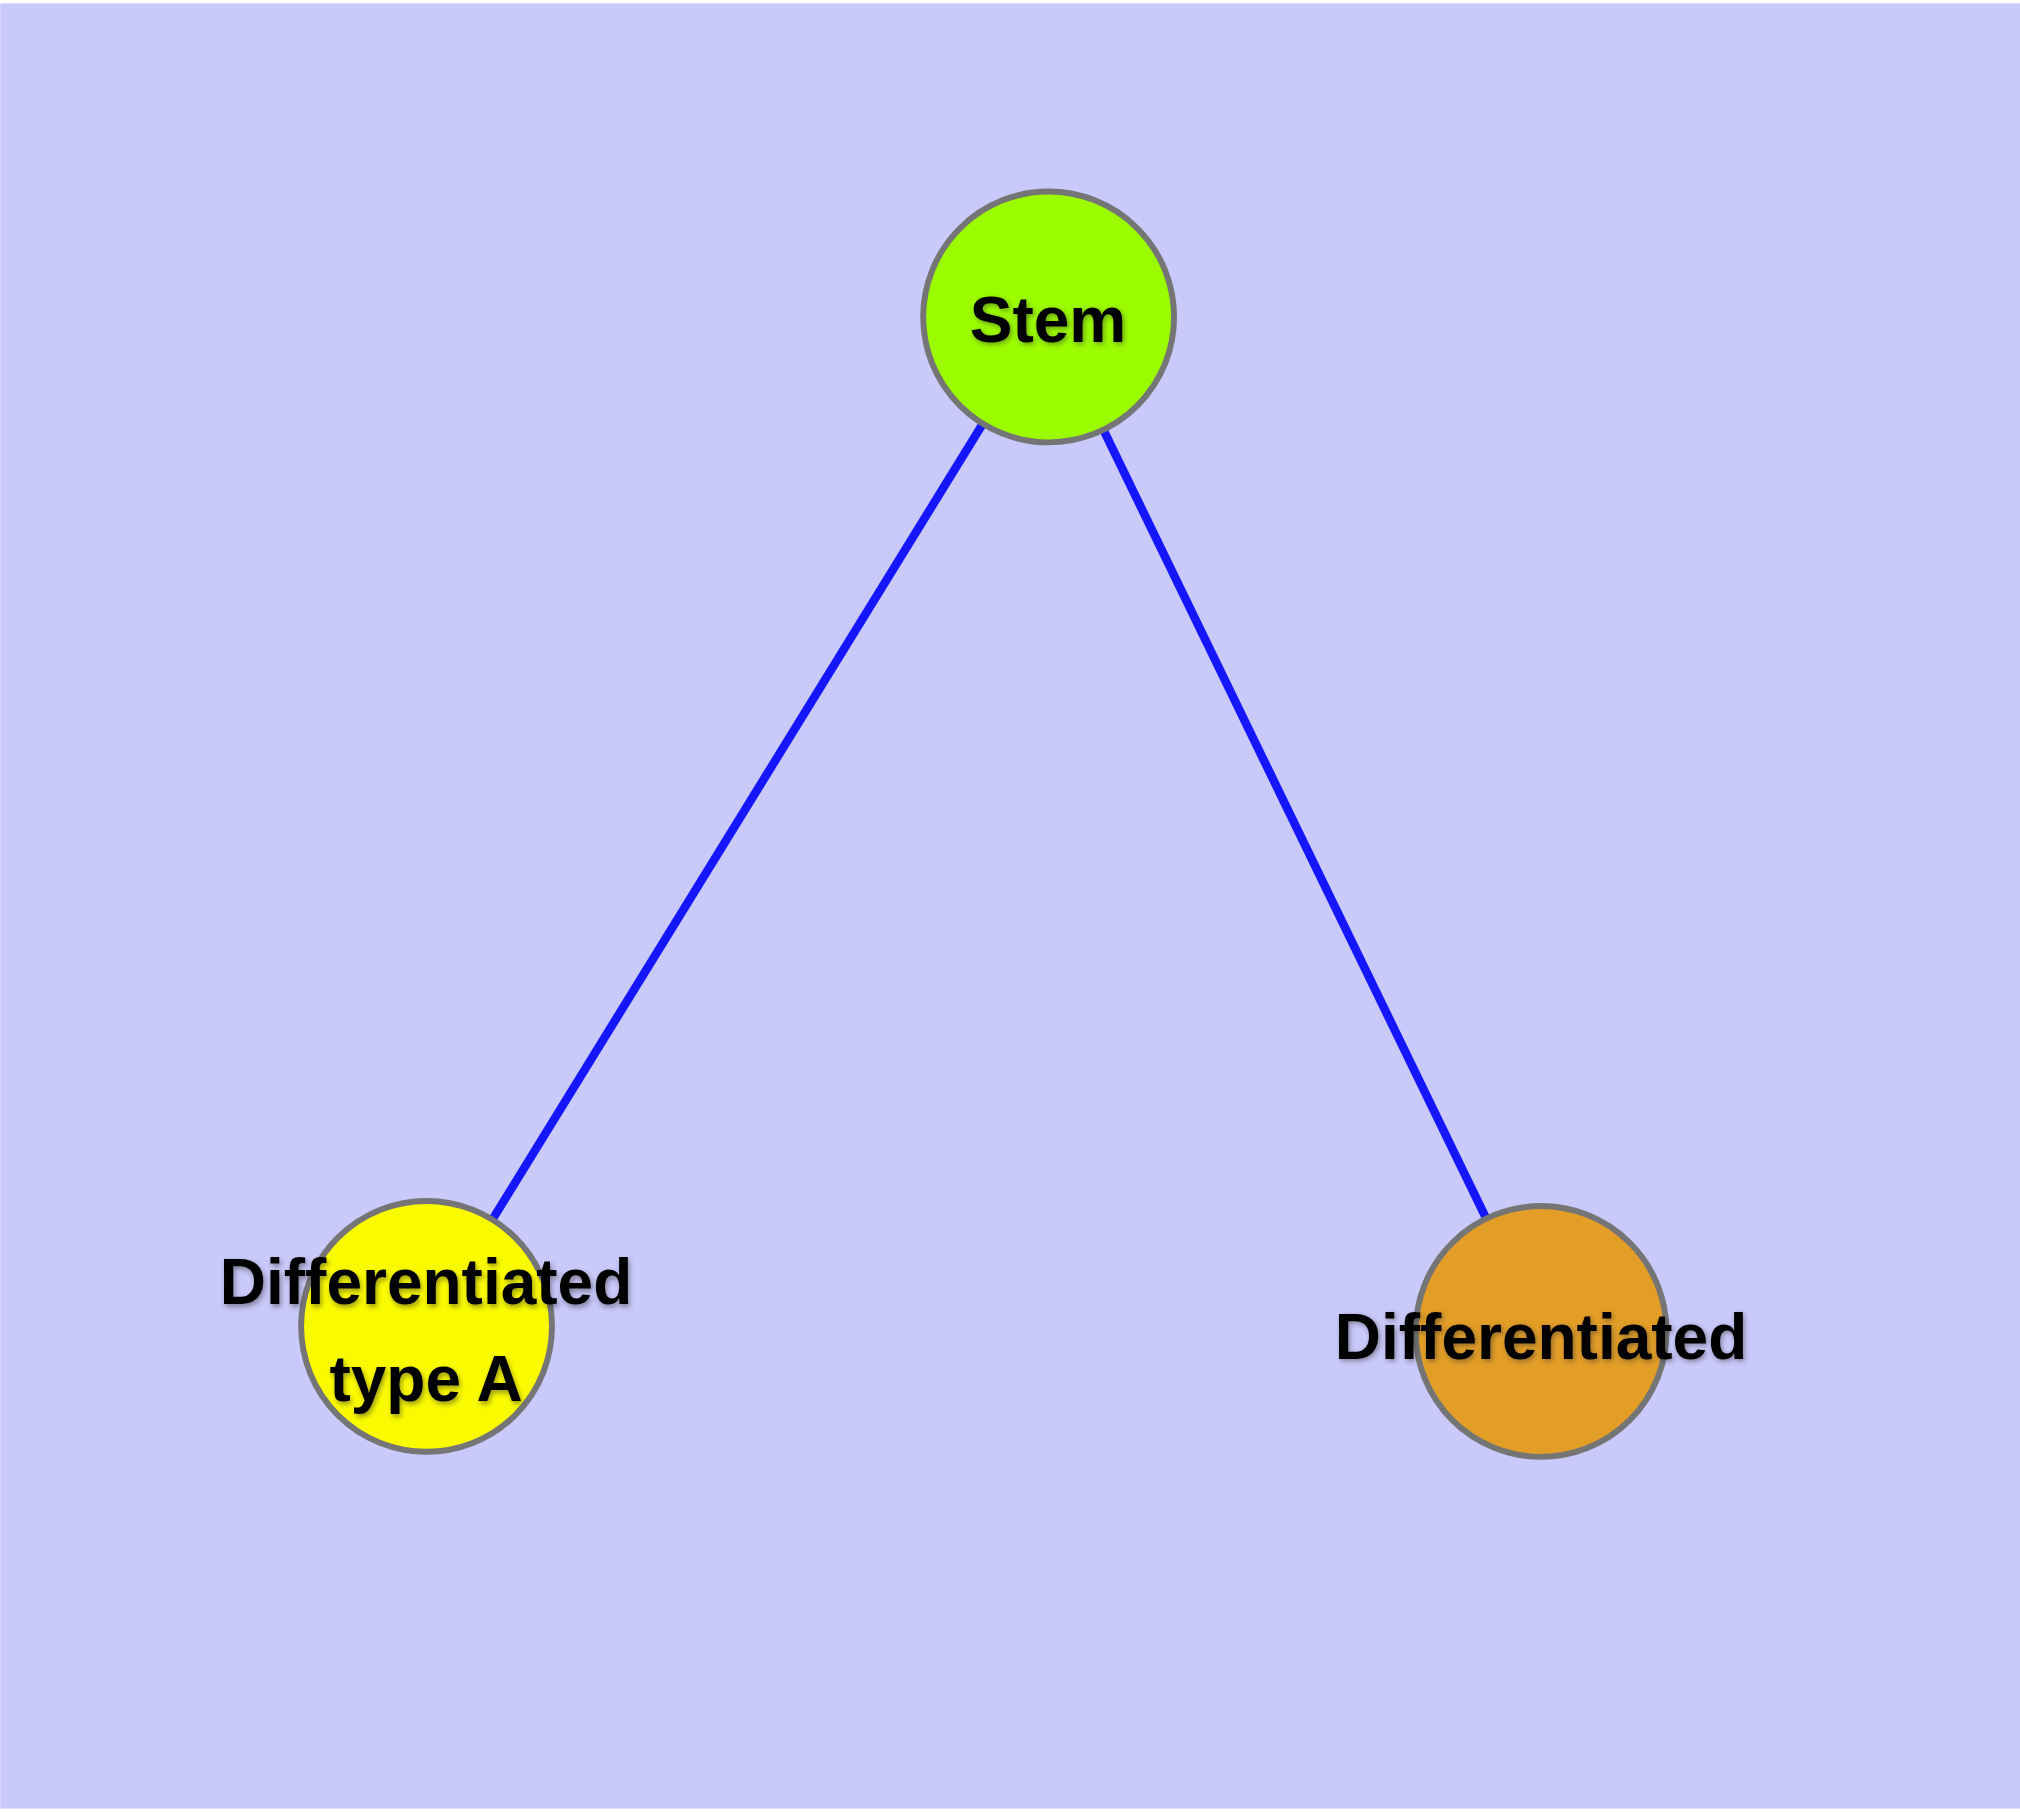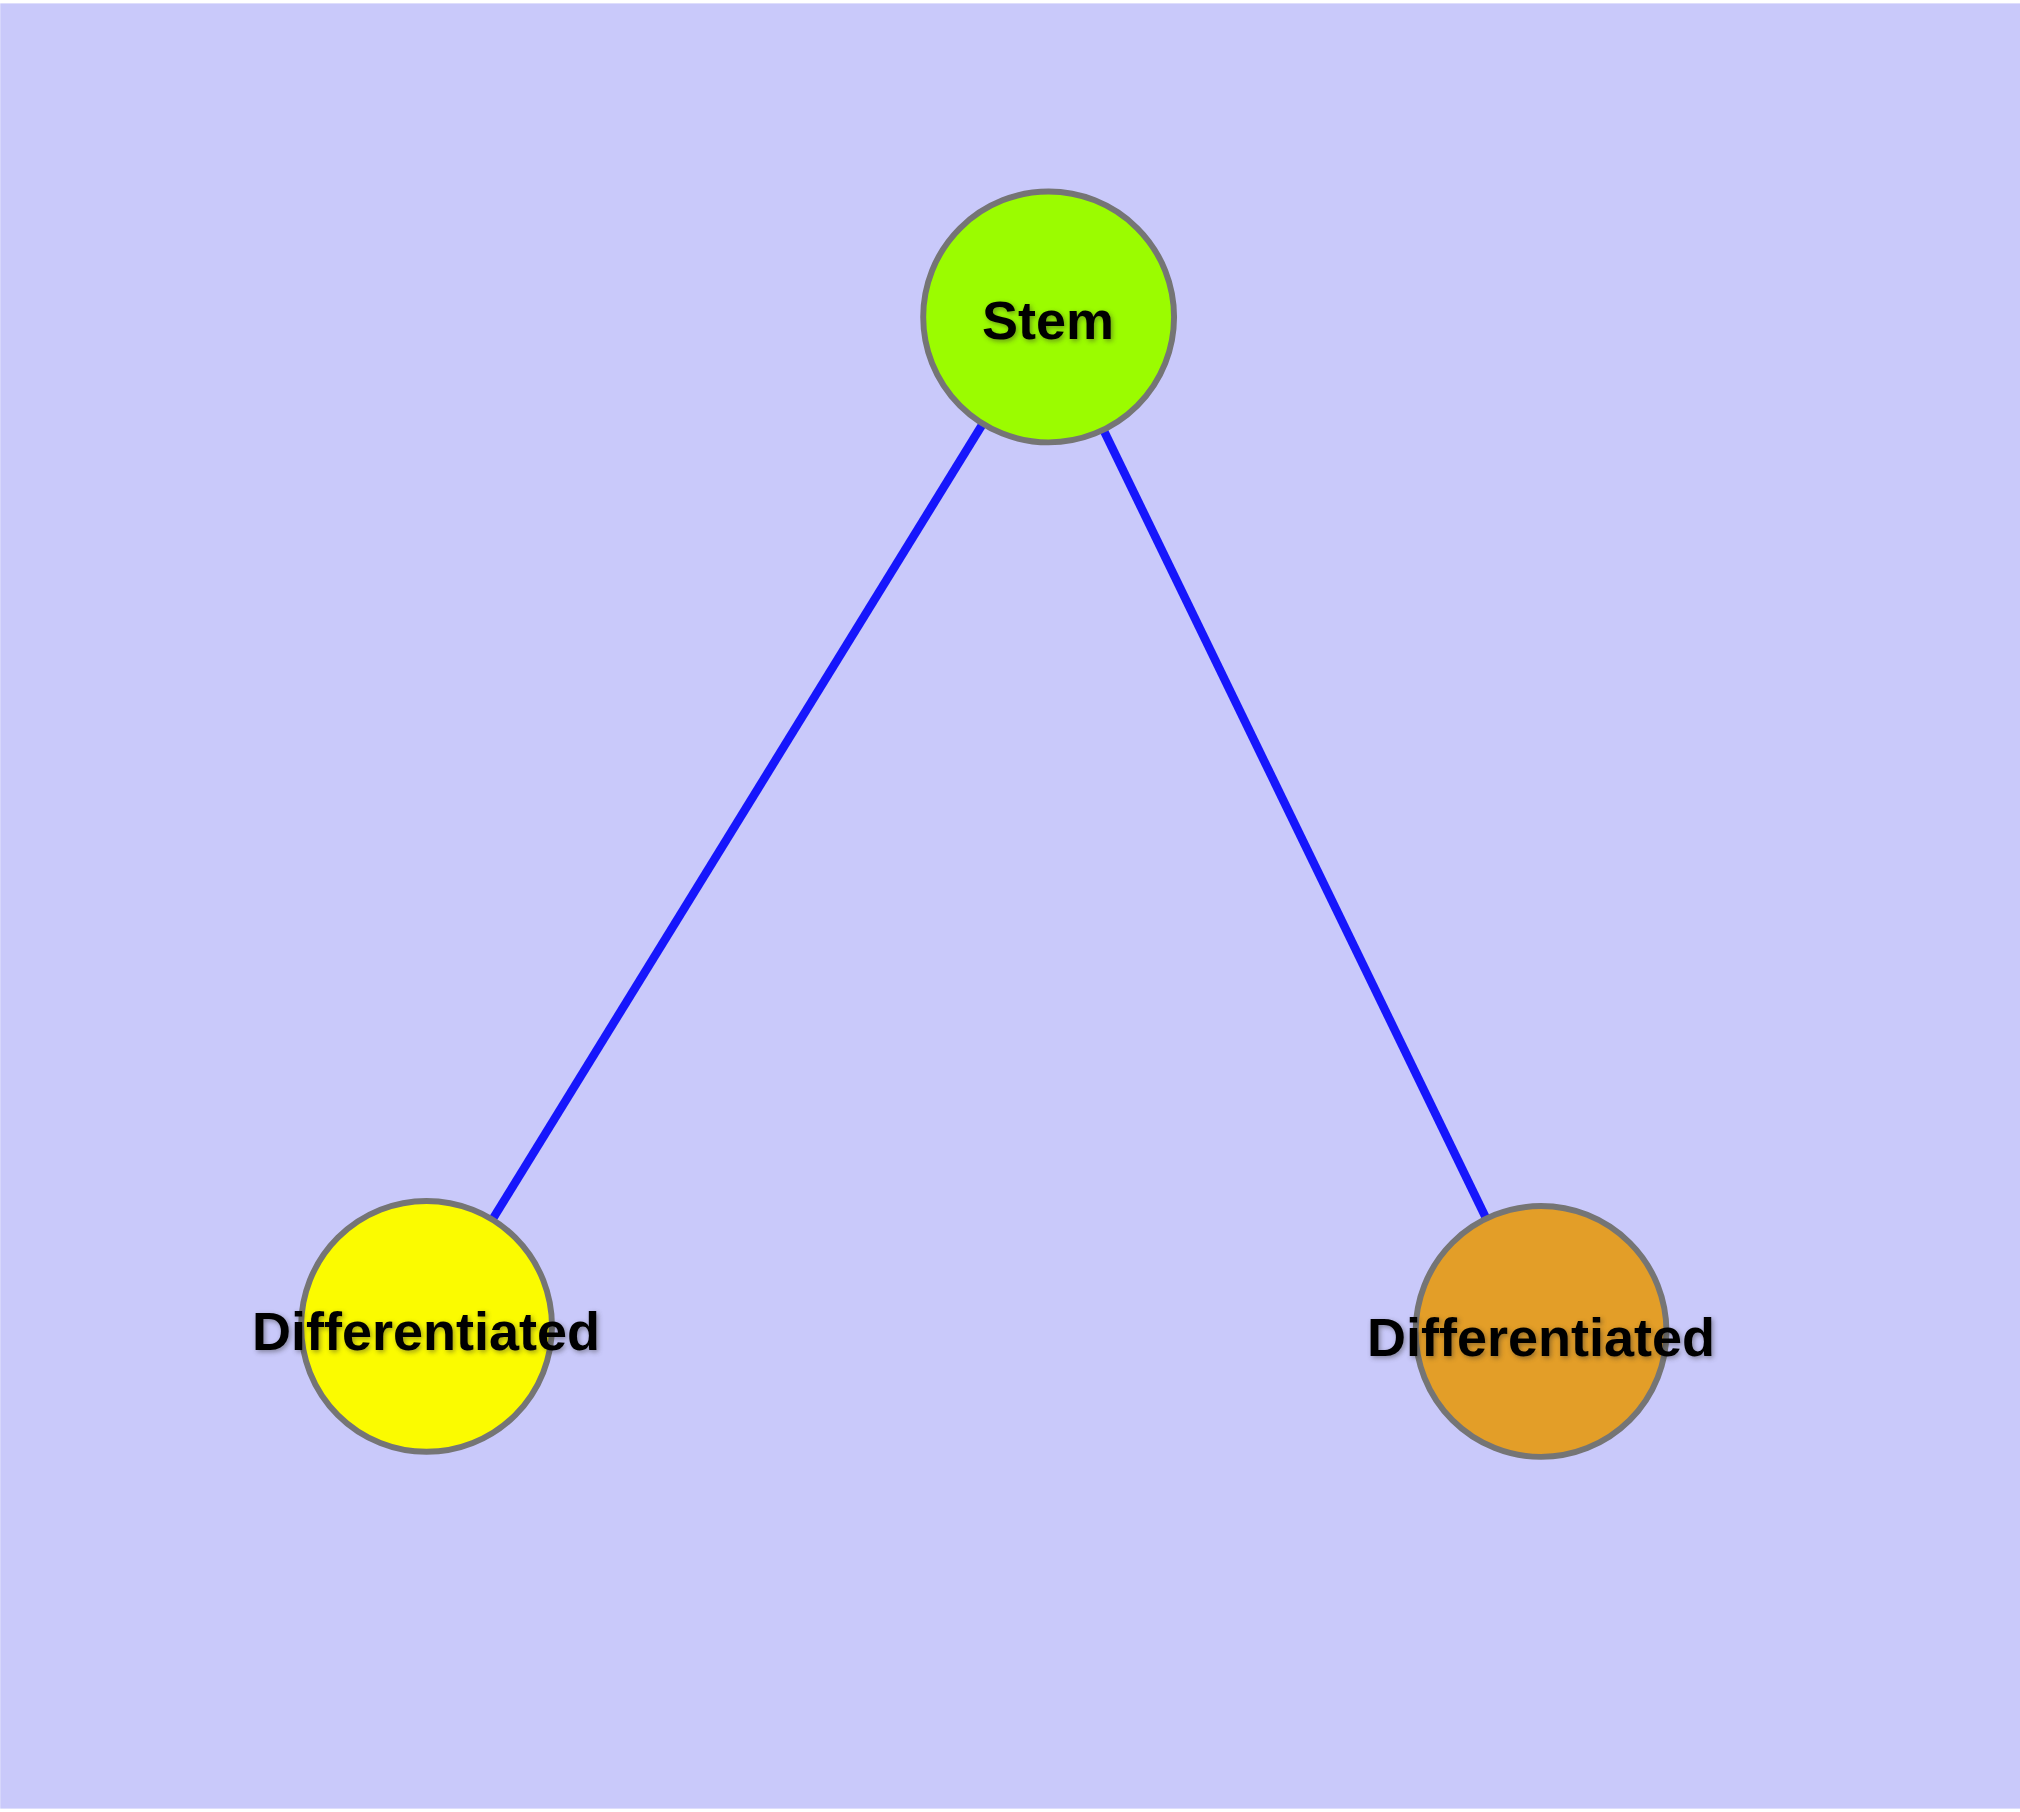--- a/index.html
+++ b/index.html
@@ -30,21 +30,21 @@
   }
   .node-circle {
     stroke: #757575;
     stroke-width: 7px;
   }
   .node-label {
     position: absolute;
     transform: translate(-50%, -50%);
     color: #000000;
     font-weight: bold;
-    font-size: 54px;
+    font-size: 64px;
     line-height: 97px;
     text-align: center;
     white-space: nowrap;
     letter-spacing: 0px;
     text-shadow: 1.7px 2.5px 5.1px rgba(45,45,45,0.45);
     pointer-events: none;
   }
   .node-label .label-line { display: block; }
 </style>
 </head>
@@ -61,20 +61,21 @@
 
     <circle cx="1237" cy="374" r="148" class="node-circle" fill="#9BFC00"></circle>
     <circle cx="503" cy="1565" r="148" class="node-circle" fill="#FBFB00"></circle>
     <circle cx="1818" cy="1571" r="148" class="node-circle" fill="#E39E28"></circle>
   </svg>
 
   <div class="node-label" style="left:1048px; top:320px;">Stem</div>
 
   <div class="node-label" style="left:426px; top:1331px;">
     <span class="label-line">Differentiated</span>
+    <span class="label-line">type A</span>
   </div>
 
   <div class="node-label" style="left:1541px; top:1337px;">
     <span class="label-line">Differentiated</span>
   </div>
 
 </div>
 
 
 </body></html>

